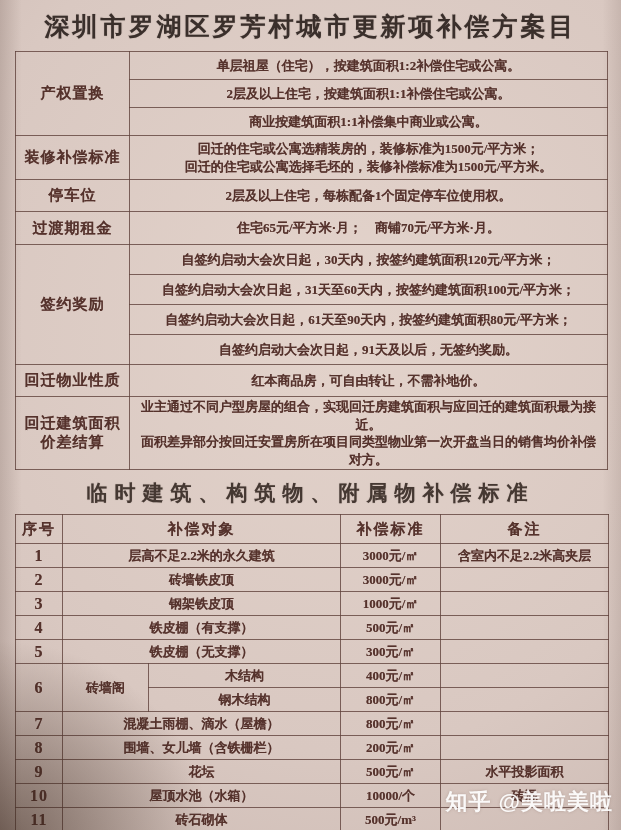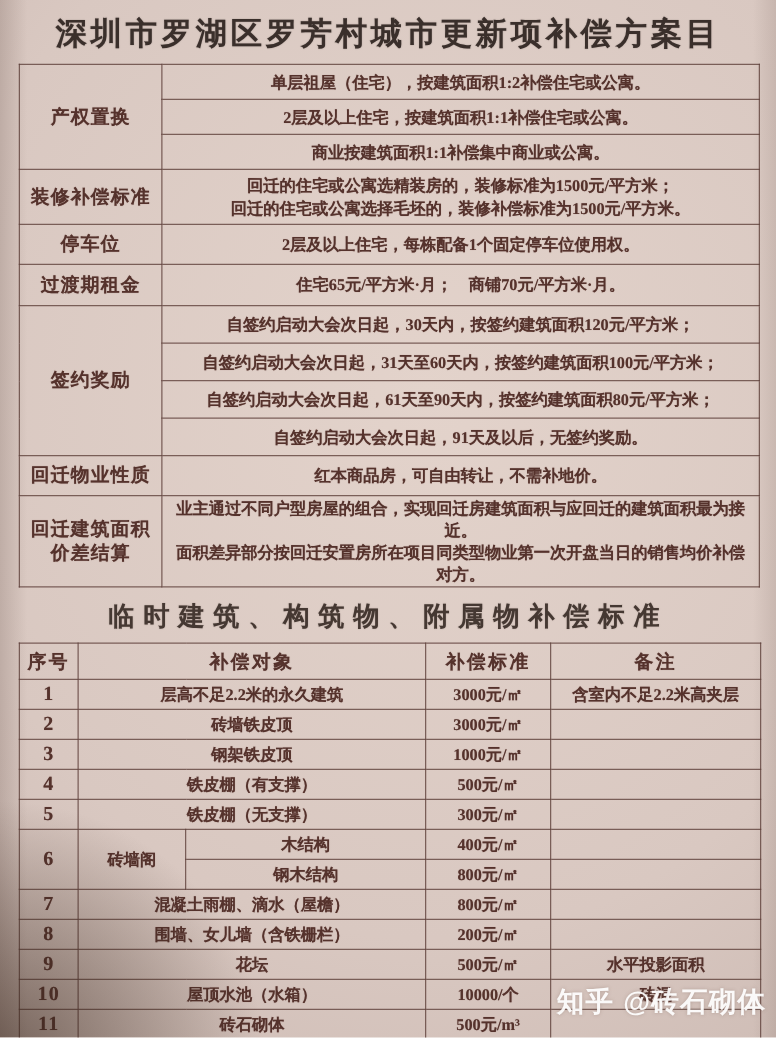--- a/index.html
+++ b/index.html
@@ -201,13 +201,13 @@
       <td>500元/m³</td>
       <td></td>
     </tr>
 
   </tbody>
     </table>
 
 </div>
 
 <div class="vignette"></div>
-<div class="watermark">知乎 @砖石砌体</div>
+<div class="watermark">知乎 @美啦美啦</div>
 
 </body></html>

